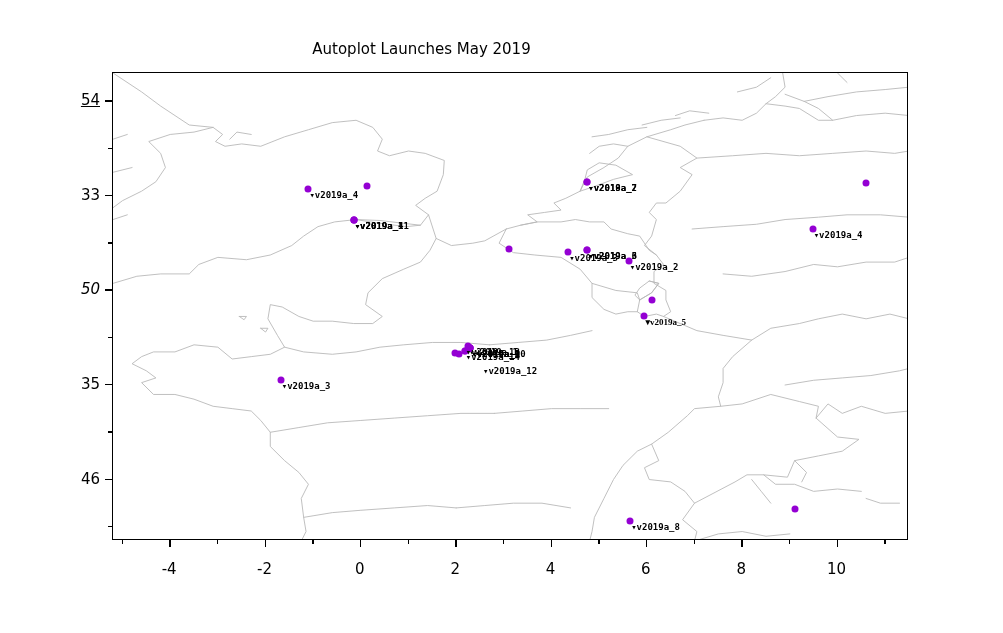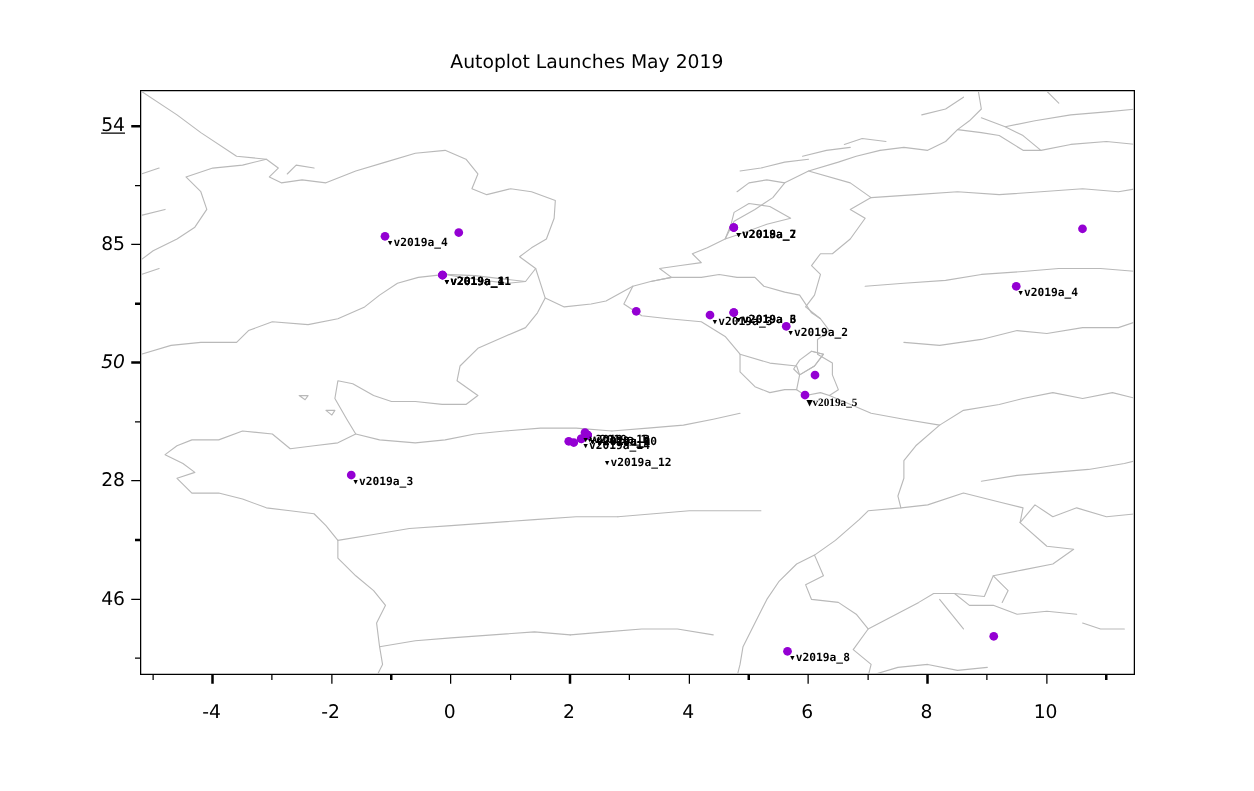--- a/index.html
+++ b/index.html
@@ -1,20 +1,20 @@
 <!DOCTYPE html>
 <html><head>
 <meta charset="utf-8">
 <style>
   html,body{margin:0;padding:0;background:#fff;}
   body{width:1003px;height:633px;position:relative;overflow:hidden;
        font-family:"DejaVu Sans",sans-serif;}
 
   #plot-title{position:absolute;left:0;top:40px;width:843px;text-align:center;
-              font-size:15px;color:#000;padding-left:48px;}
+              font-size:15px;color:#000;}
 
   #frame{position:absolute;left:112px;top:72px;width:796px;height:468px;
          border:1.6px solid #000;box-sizing:border-box;overflow:hidden;background:#fff;}
 
   #geo{position:absolute;left:0;top:0;width:796px;height:468px;}
   #geo path{fill:none;stroke:#b9b9b9;stroke-width:0.9;
             vector-effect:non-scaling-stroke;stroke-linejoin:round;stroke-linecap:round;}
 
   .marker{position:absolute;width:7px;height:7px;border-radius:50%;
           background:#9400d3;transform:translate(-3.5px,-3.5px);}
@@ -211,25 +211,25 @@
     <div class="tick xt minor" style="left: 312.192px;"></div>
     <div class="tick xt minor" style="left: 407.521px;"></div>
     <div class="tick xt minor" style="left: 502.85px;"></div>
     <div class="tick xt minor" style="left: 598.18px;"></div>
     <div class="tick xt minor" style="left: 693.509px;"></div>
     <div class="tick xt minor" style="left: 788.838px;"></div>
     <div class="tick xt minor" style="left: 884.168px;"></div>
     <div class="tick yt" style="top: 478.545px;"></div>
     <div class="ytl" style="top: 478.545px; left: 38px; width: 62px;">46</div>
     <div class="tick yt" style="top: 384px;"></div>
-    <div class="ytl" style="top: 384px; left: 38px; width: 62px;">28</div>
+    <div class="ytl" style="top: 384px; left: 38px; width: 62px;">35</div>
     <div class="tick yt" style="top: 289.455px;"></div>
     <div class="ytl" style="top: 289.455px; left: 38px; width: 62px; font-style: italic;">50</div>
     <div class="tick yt" style="top: 194.909px;"></div>
-    <div class="ytl" style="top: 194.909px; left: 38px; width: 62px;">85</div>
+    <div class="ytl" style="top: 194.909px; left: 38px; width: 62px;">33</div>
     <div class="tick yt" style="top: 100.364px;"></div>
     <div class="ytl" style="top: 100.364px; left: 38px; width: 62px; text-decoration: underline;">54</div>
     <div class="tick yt minor" style="top: 525.818px;"></div>
     <div class="tick yt minor" style="top: 431.273px;"></div>
     <div class="tick yt minor" style="top: 336.727px;"></div>
     <div class="tick yt minor" style="top: 242.182px;"></div>
     <div class="tick yt minor" style="top: 147.636px;"></div>
   </div>
 
 </body></html>

